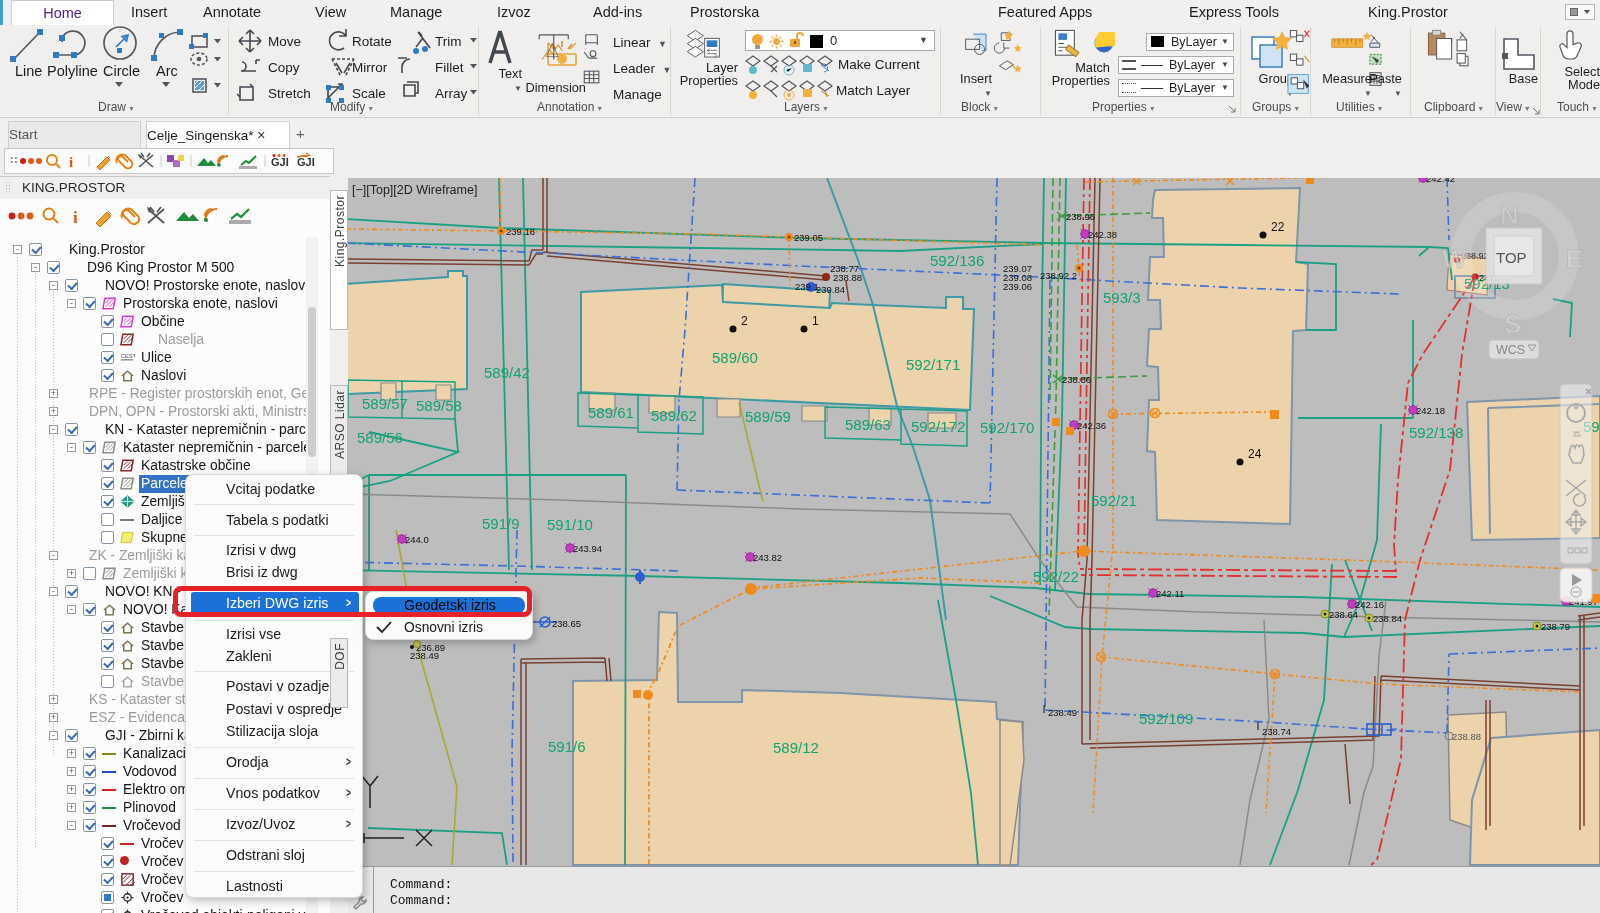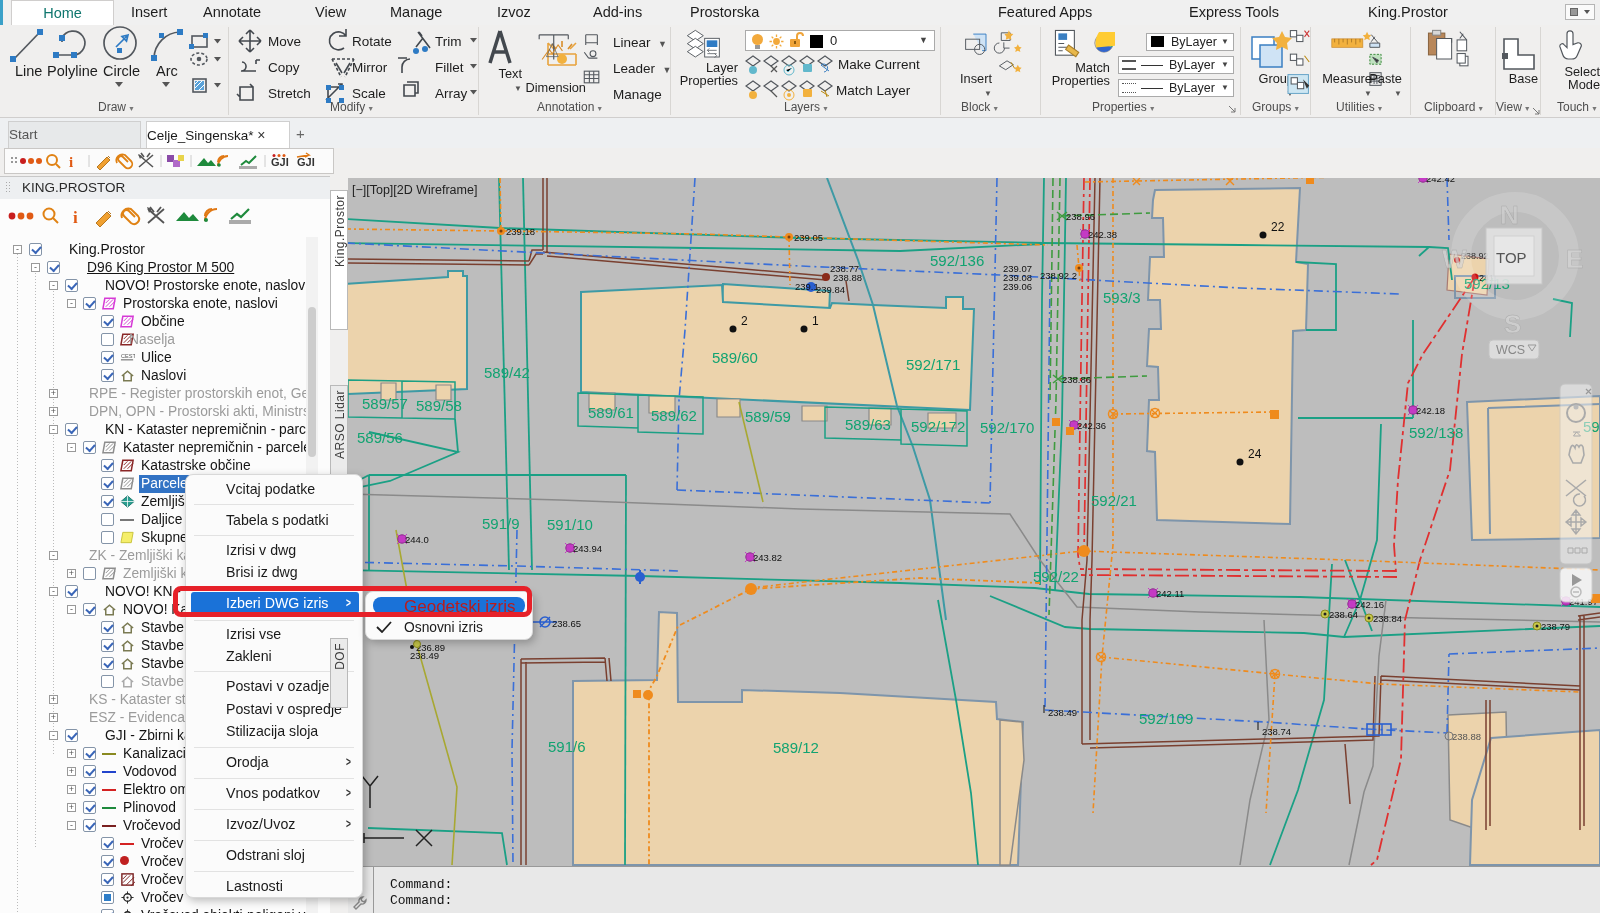--- a/index.html
+++ b/index.html
@@ -1,20 +1,20 @@
 <!DOCTYPE html>
 <html><head><meta charset="utf-8">
 <style>
 *{margin:0;padding:0;box-sizing:border-box}
 html,body{width:1600px;height:913px;overflow:hidden;font-family:"Liberation Sans",sans-serif;background:#f0efee}
 .abs{position:absolute}
 
 #menurow{position:absolute;left:0;top:0;width:1600px;height:25px;background:#f0f0f0;border-left:3px solid #3aa0c8}
 #menurow .mi{position:absolute;top:0;height:25px;line-height:25px;font-size:14.5px;color:#1d1d1d}
-#menurow .active{background:#fff;border:1px solid #d0cecd;border-bottom:none;color:#0f766e}
+#menurow .active{background:#fff;border:1px solid #d0cecd;border-bottom:none;color:#4c1d95}
 
 #ribbon{position:absolute;left:0;top:25px;width:1600px;height:93px;background:#f0efee;border-bottom:1px solid #d0cecd}
 .gsep{position:absolute;top:2px;height:88px;width:1px;background:#d8d6d3}
 .glabel{position:absolute;top:75px;height:16px;font-size:12px;color:#4e4e4e;white-space:nowrap}
 .glabel:after{content:" ▼";font-size:7px;color:#777}
 .it{position:absolute;font-size:13.5px;color:#1d1d1d;white-space:nowrap}
 .bigl{position:absolute;font-size:12.8px;color:#1d1d1d;text-align:right;line-height:13px}
 
 #doctabs{position:absolute;left:0;top:118px;width:1600px;height:30px;background:#eef0f2}
 .dtab{position:absolute;top:3px;height:27px;line-height:26px;font-size:13.5px;color:#444;text-align:left}
@@ -452,21 +452,21 @@
 <div style="position:absolute;left:35px;top:30px;width:1px;height:580px;background:repeating-linear-gradient(#bbb 0 1px,transparent 1px 3px)"></div>
 <div style="position:absolute;left:53px;top:48px;width:1px;height:470px;background:repeating-linear-gradient(#bbb 0 1px,transparent 1px 3px)"></div>
 <div class="trow" style="left:0;top:4px;width:318px">
         <span class="eb" style="left:13px">-</span>
         <span class="cb chk" style="left:29px"></span>
         <span style="position:absolute;left:69px;">King.Prostor</span>
       </div>
 <div class="trow" style="left:0;top:22px;width:318px">
         <span class="eb" style="left:31px">-</span>
         <span class="cb chk" style="left:47px"></span>
-        <span style="position:absolute;left:87px;text-decoration:underline;">D96 King Prostor M 500</span>
+        <span style="position:absolute;left:87px;">D96 King Prostor M 500</span>
       </div>
 <div class="trow" style="left:0;top:40px;width:318px">
         <span class="eb" style="left:49px">-</span>
         <span class="cb chk" style="left:65px"></span>
         <span style="position:absolute;left:105px;">NOVO! Prostorske enote, naslovi, Geo</span>
       </div>
 <div class="trow" style="left:0;top:58px;width:318px">
         <span class="eb" style="left:67px">-</span>
         <span class="cb chk" style="left:83px"></span>
         <svg class="ic" style="left:102px" viewBox="0 0 16 13">
@@ -482,21 +482,21 @@
           <path d="M4 10 l8 -8 m-8 4 l4 -4 m0 8 l6 -6" stroke="#d63ad6" stroke-width="1"></path>
         </svg>
         <span style="position:absolute;left:141px;">Občine</span>
       </div>
 <div class="trow" style="left:0;top:94px;width:318px">
         <span class="cb" style="left:101px"></span>
         <svg class="ic" style="left:120px" viewBox="0 0 16 13">
           <path d="M3 1 h11 l-2 11 h-11 z" fill="none" stroke="#8a2626" stroke-width="1.6"></path>
           <path d="M4 10 l8 -8 m-8 4 l4 -4 m0 8 l6 -6" stroke="#8a2626" stroke-width="1"></path>
         </svg>
-        <span style="position:absolute;left:129px; color:#9b9b9b;">Naselja</span>
+        <span style="position:absolute;left:158px; color:#9b9b9b;">Naselja</span>
       </div>
 <div class="trow" style="left:0;top:112px;width:318px">
         <span class="cb chk" style="left:101px"></span>
         <svg class="ic" style="left:120px" viewBox="0 0 16 13">
           <text x="1" y="7" font-size="6" fill="#555" font-family="Liberation Sans">CEST</text>
           <path d="M1 9 h13" stroke="#555" stroke-width="1"></path>
         </svg>
         <span style="position:absolute;left:141px;">Ulice</span>
       </div>
 <div class="trow" style="left:0;top:130px;width:318px">
@@ -1053,21 +1053,21 @@
  <div class="m" style="top:341px">Izvoz/Uvoz</div>
  <div class="arr" style="top:342px">&gt;</div>
  <div class="sep" style="top:365px"></div>
  <div class="m" style="top:372px">Odstrani sloj</div>
  <div class="sep" style="top:396px"></div>
  <div class="m" style="top:403px">Lastnosti</div>
 </div>
 
 <div id="smenu" style="z-index:6">
  <div style="position:absolute;left:7px;top:5px;width:152px;height:17px;background:#1a72d8;border-radius:8px"></div>
- <div style="position:absolute;left:38px;top:5px;font-size:17px;color:#b91c1c">Geodetski izris</div>
+ <div style="position:absolute;left:38px;top:5px;font-size:14px;color:#000000">Geodetski izris</div>
  <svg style="position:absolute;left:10px;top:29px" width="16" height="12" viewBox="0 0 16 12">
       <path d="M1 6 L6 11 L15 1" fill="none" stroke="#222" stroke-width="1.8"></path>
     </svg>
  <div style="position:absolute;left:38px;top:28px;font-size:13.8px;color:#1a1a1a">Osnovni izris</div>
 </div>
 <div class="redbox" style="left:173px;top:586px;width:359px;height:31px;z-index:7"></div>
 
 <svg class="abs" style="left:360px;top:770px;z-index:2" width="80" height="80" viewBox="0 0 80 80">
  <path d="M10 16 L2 6 M10 16 L18 6 M10 16 L10 38" stroke="#222" stroke-width="1.5" fill="none"></path>
  <path d="M4 68 h40 m-40 -5 v10" stroke="#222" stroke-width="1.5" fill="none"></path>

